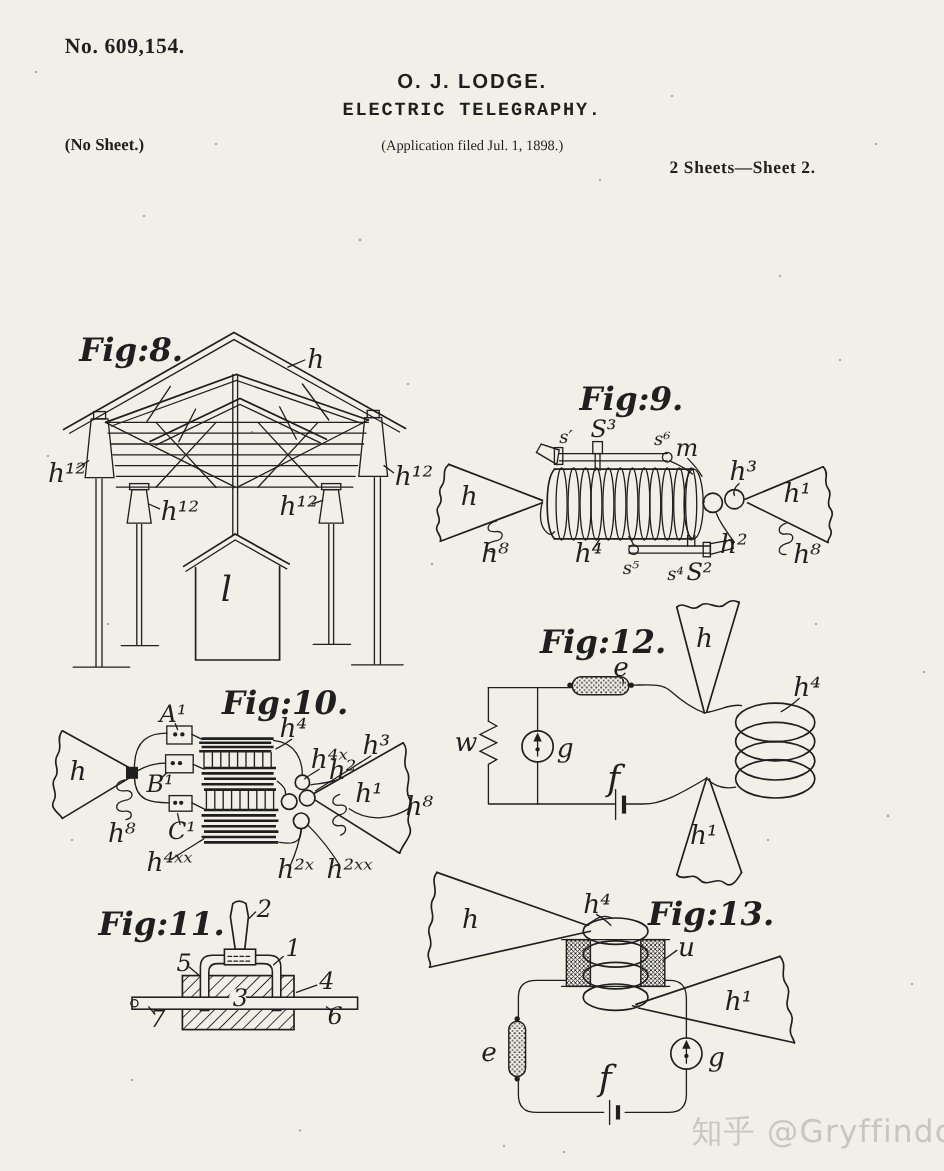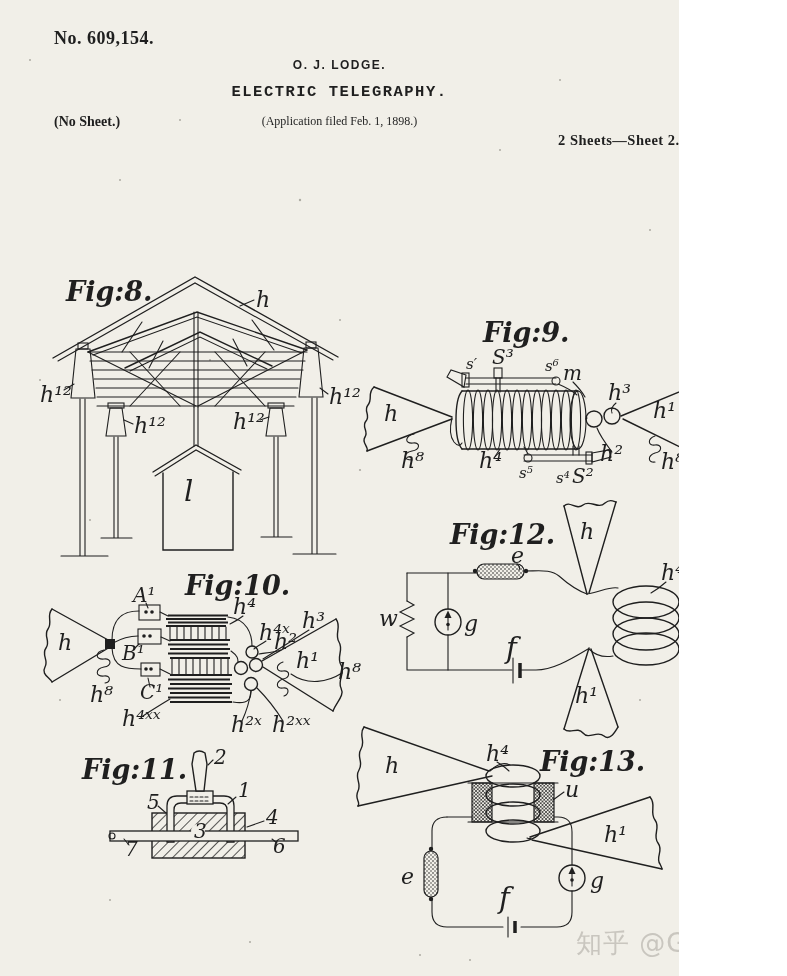--- a/index.html
+++ b/index.html
@@ -1,31 +1,31 @@
 <!DOCTYPE html>
 <html><head>
 <meta charset="utf-8">
 <style>
   html,body{margin:0;padding:0;}
   .page{
     position:relative;
-    width:679px;height:976px;
+    width:787px;height:976px;
     background:#f1efe8;
     background-image:
       radial-gradient(circle at 18% 12%, rgba(90,85,70,.06) 0 1px, transparent 2px),
       radial-gradient(circle at 72% 28%, rgba(90,85,70,.05) 0 1px, transparent 2px),
       radial-gradient(circle at 40% 64%, rgba(90,85,70,.05) 0 1px, transparent 2px);
     overflow:hidden;
     font-family:"Liberation Serif", serif;
     color:#1f1f1f;
   }
   .hdr{position:absolute;white-space:nowrap;}
   .h-num{left:54px;top:28px;font-size:18px;font-weight:bold;letter-spacing:.5px;}
   .h-date{left:486px;top:28px;font-size:18px;font-weight:bold;letter-spacing:.5px;}
-  .h-inv{left:0;top:58px;width:100%;text-align:center;font-family:"Liberation Sans",sans-serif;font-size:12px;font-weight:bold;letter-spacing:1.5px;}
+  .h-inv{left:0;top:58px;width:100%;text-align:center;font-family:"Liberation Sans",sans-serif;font-size:17px;font-weight:bold;letter-spacing:1.5px;}
   .h-title{left:0;top:83px;width:100%;text-align:center;font-family:Liberation Mono, monospace;font-size:15.5px;font-weight:bold;letter-spacing:1.5px;}
   .h-app{left:0;top:114px;width:100%;text-align:center;font-size:12px;}
   .h-model{left:54px;top:114px;font-size:14px;font-weight:bold;}
   .h-sheet{left:558px;top:132px;font-size:14.5px;font-weight:bold;letter-spacing:.5px;}
   svg.drawing{position:absolute;left:0;top:0;}
   .ln{stroke:#1f1f1f;stroke-width:1.4;fill:none;stroke-linecap:round;}
   .thin{stroke-width:1.1;}
   .thick{stroke-width:2.2;}
   .fill{fill:#1f1f1f;stroke:none;}
   .paper{fill:#f1efe8;}
@@ -42,21 +42,21 @@
   }
 </style>
 </head>
 <body>
 
 <div class="page" style="background: rgb(241, 239, 232);">
 
   <div class="hdr h-num">No. 609,154.</div>
   <div class="hdr h-inv">O. J. LODGE.</div>
   <div class="hdr h-title">ELECTRIC TELEGRAPHY.</div>
-  <div class="hdr h-app">(Application filed Feb. 1, 1898.)</div>
+  <div class="hdr h-app">(Application filed Jul. 1, 1898.)</div>
   <div class="hdr h-model">(No Sheet.)</div>
   <div class="hdr h-sheet">2 Sheets—Sheet 2.</div>
 
   <svg class="drawing" width="787" height="976" viewBox="0 0 787 976">
     <defs>
       <pattern id="hatch45" patternUnits="userSpaceOnUse" width="7" height="7" patternTransform="rotate(45)">
         <line x1="0" y1="0" x2="0" y2="7" stroke="#1f1f1f" stroke-width="1.5"></line>
       </pattern>
       <pattern id="xhatch" patternUnits="userSpaceOnUse" width="3.5" height="3.5">
         <path d="M0,0 L3.5,3.5 M3.5,0 L0,3.5" stroke="#1f1f1f" stroke-width="0.7"></path>

